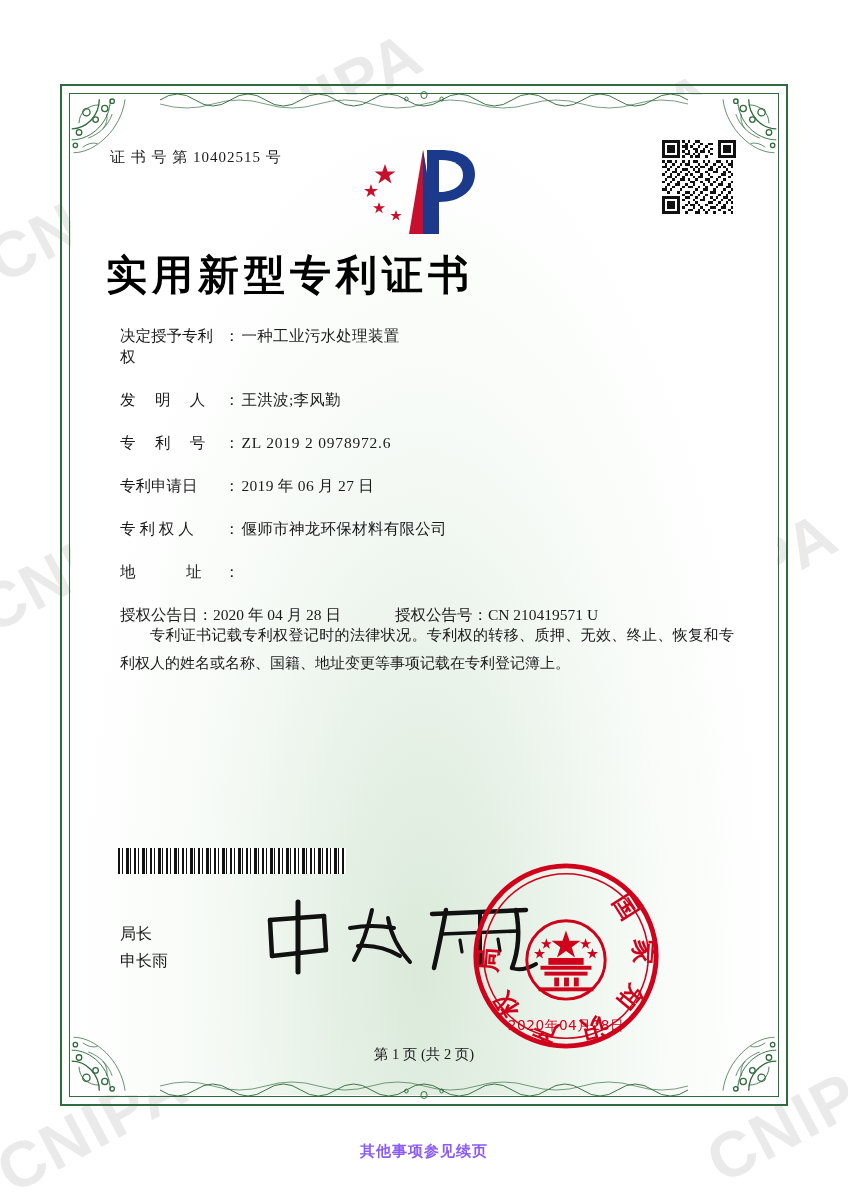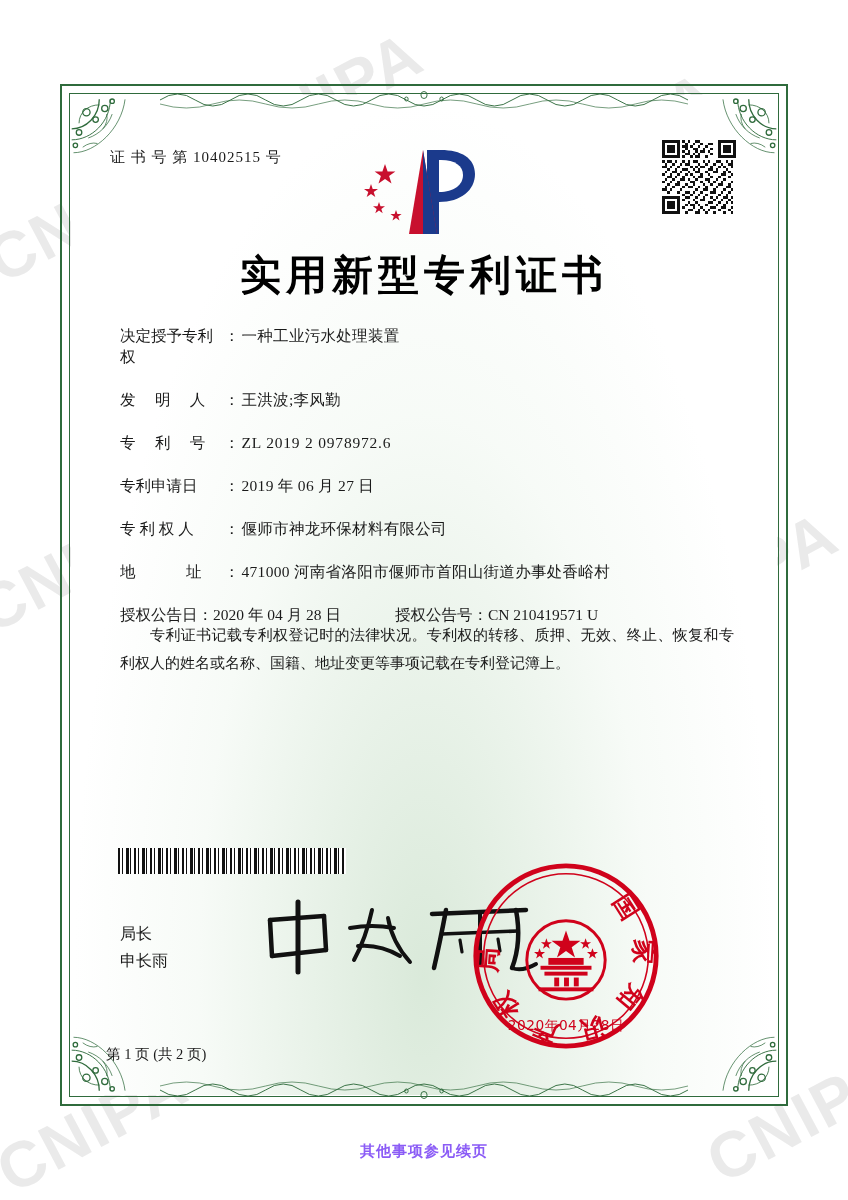--- a/index.html
+++ b/index.html
@@ -126,21 +126,20 @@
     transform: translateX(-50%);
     width: 150px;
     height: 96px;
   }
   .emblem svg { display: block; width: 100%; height: 100%; }
 
   .title {
     position: absolute;
     left: 0; right: 0;
     top: 118px;
-    text-align: center;
     font-size: 41px;
     font-weight: bold;
     letter-spacing: 5px;
     font-family: Liberation Sans, sans-serif;
     color: #000;
   }
 
   
   .fields {
     position: absolute;
@@ -226,20 +225,21 @@
     top: 728px;
     width: 196px;
     height: 196px;
   }
   .seal svg { width: 100%; height: 100%; display: block; }
 
   .page-num {
     position: absolute;
     left: 0; right: 0;
     bottom: 22px;
+    text-align: center;
     font-size: 14.5px;
   }
 
   .footnote {
     position: absolute;
     left: 0; right: 0;
     top: 1142px;
     text-align: center;
     font-size: 15px;
     font-weight: bold;
@@ -614,21 +614,20 @@
         <span class="f-value">2019 年 06 月 27 日</span>
       </div>
       <div class="field">
         <span class="f-label">专 利 权 人</span>
         <span class="f-colon">：</span>
         <span class="f-value">偃师市神龙环保材料有限公司</span>
       </div>
       <div class="field">
         <span class="f-label">地　　　 址</span>
         <span class="f-colon">：</span>
-        <span class="f-value">471000 河南省洛阳市偃师市首阳山街道办事处香峪村</span>
       </div>
 
       <div class="field-inline">
         <span class="fi-label">授权公告日</span>
         <span class="fi-label">：</span>
         <span class="fi-value">2020 年 04 月 28 日</span>
         <span class="fi-gap"></span>
         <span class="fi-label">授权公告号</span>
         <span class="fi-label">：</span>
         <span class="fi-value">CN 210419571 U</span>

